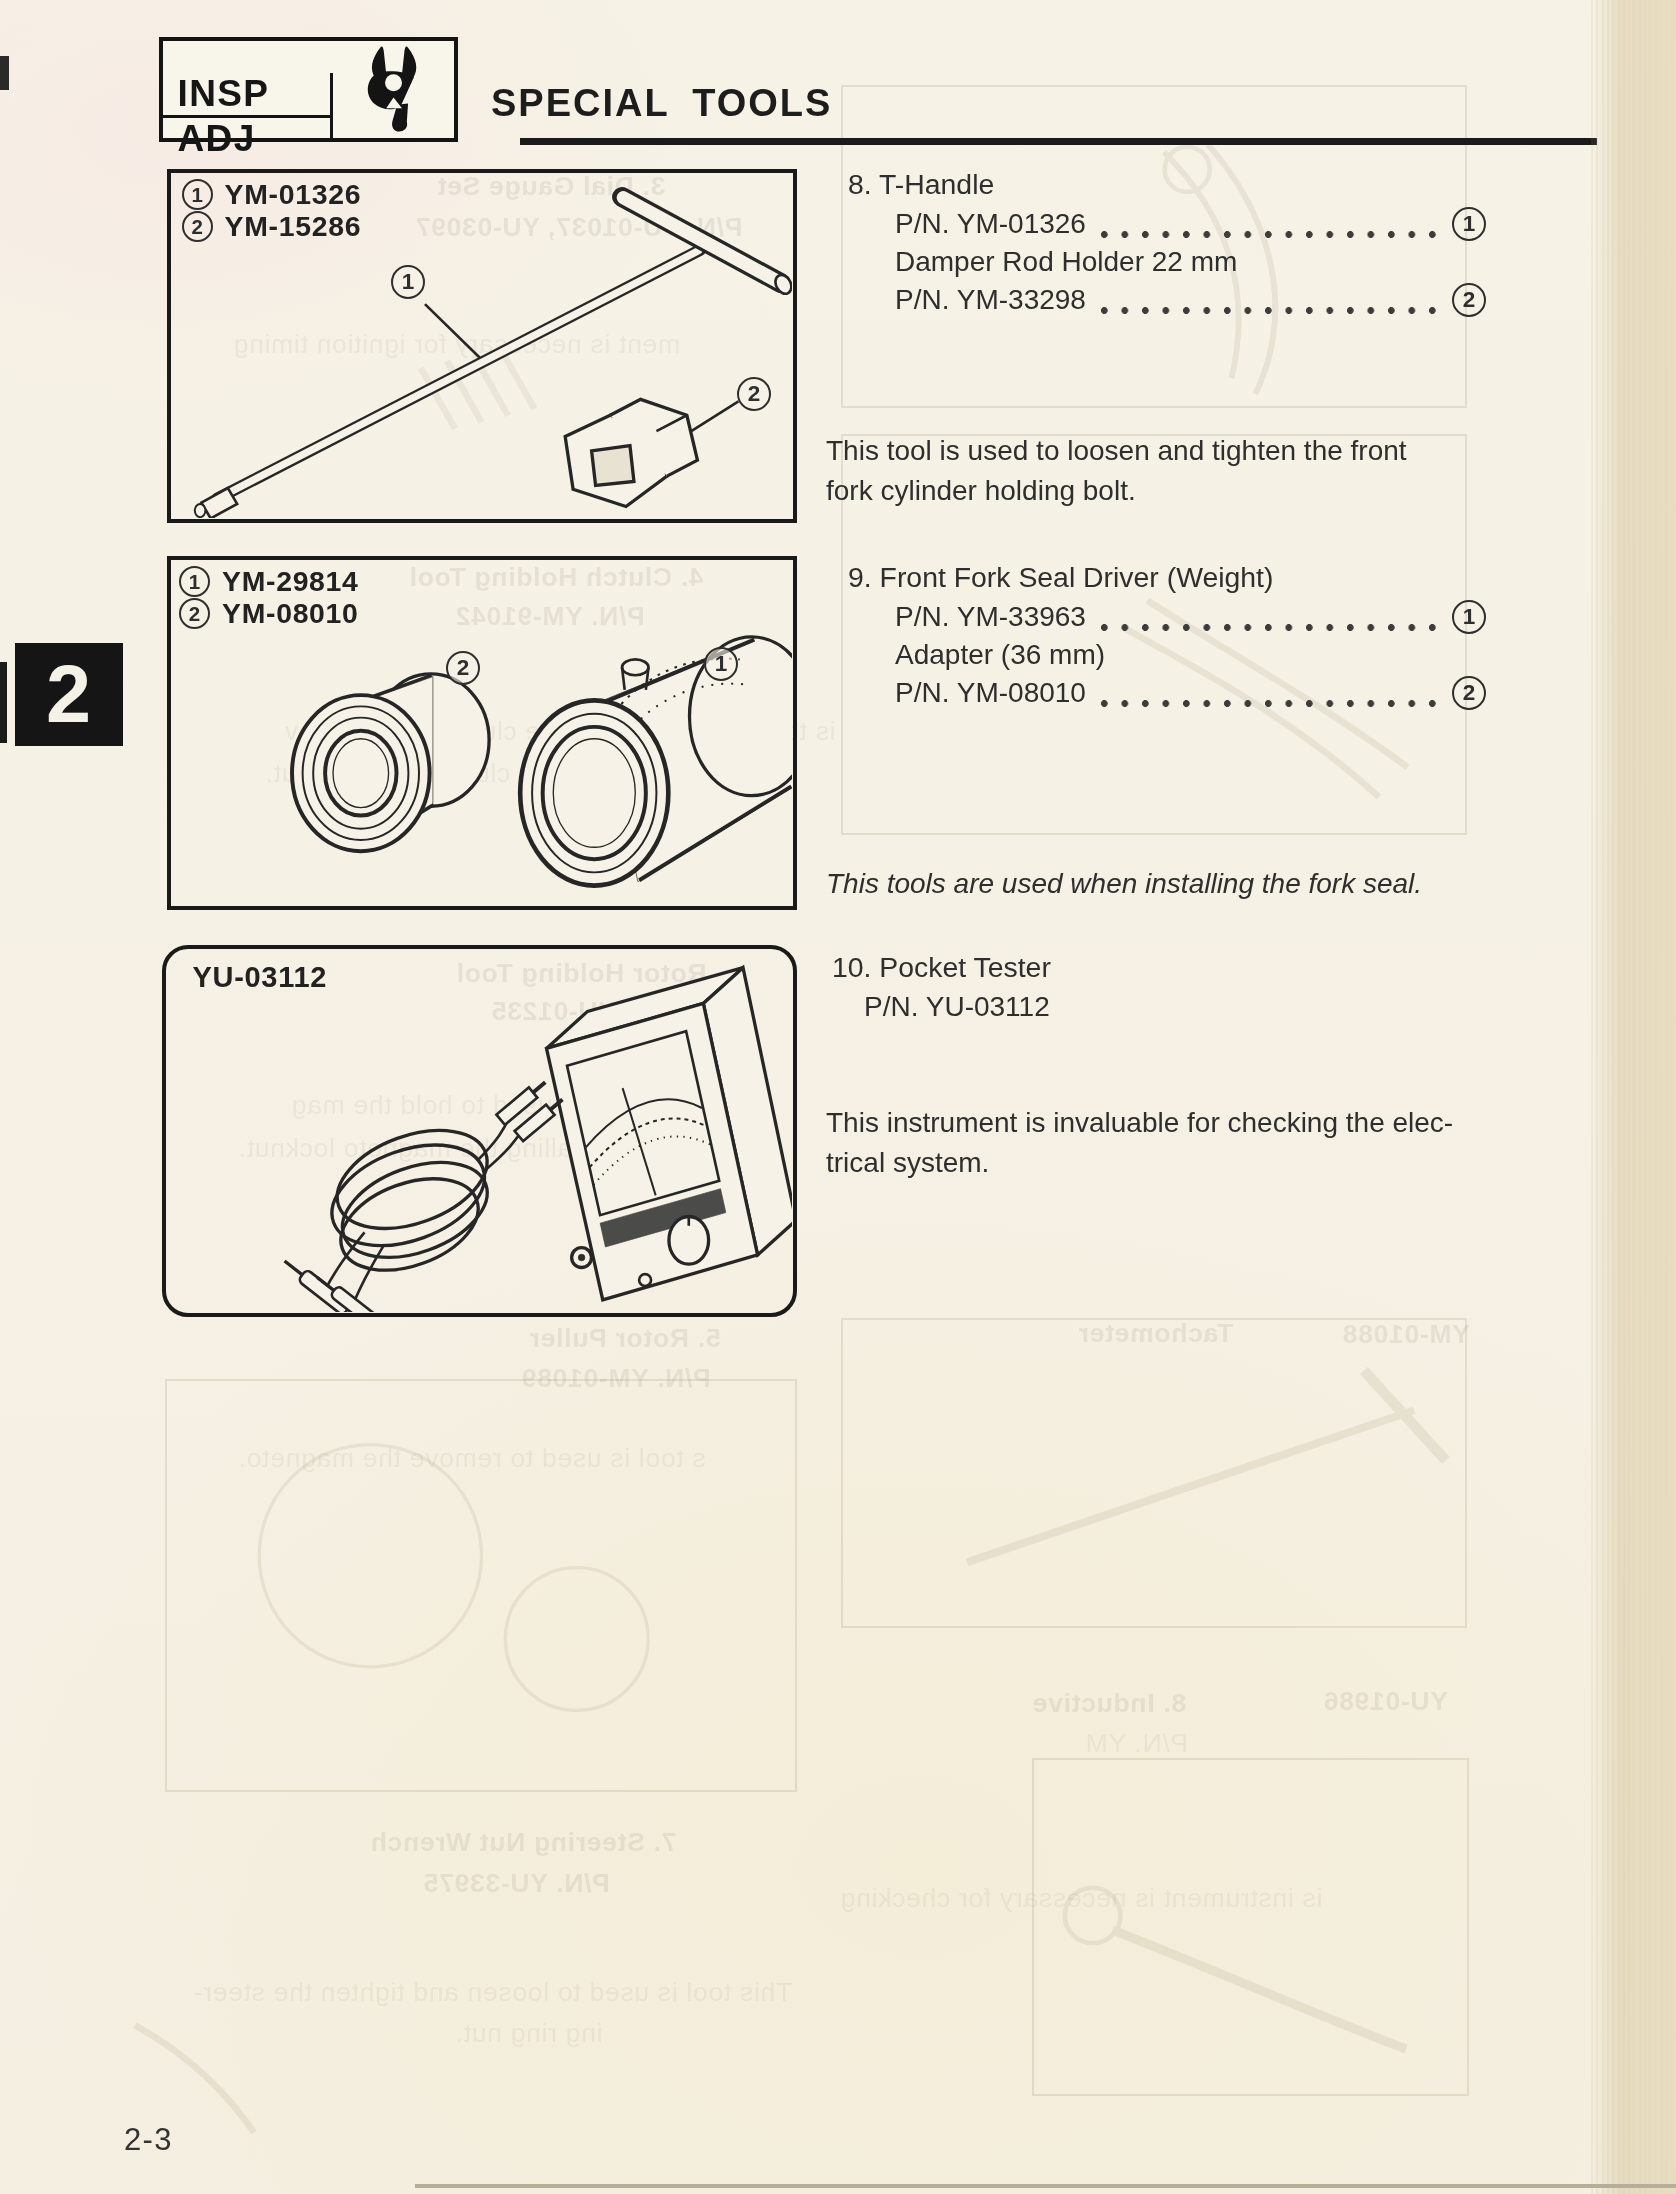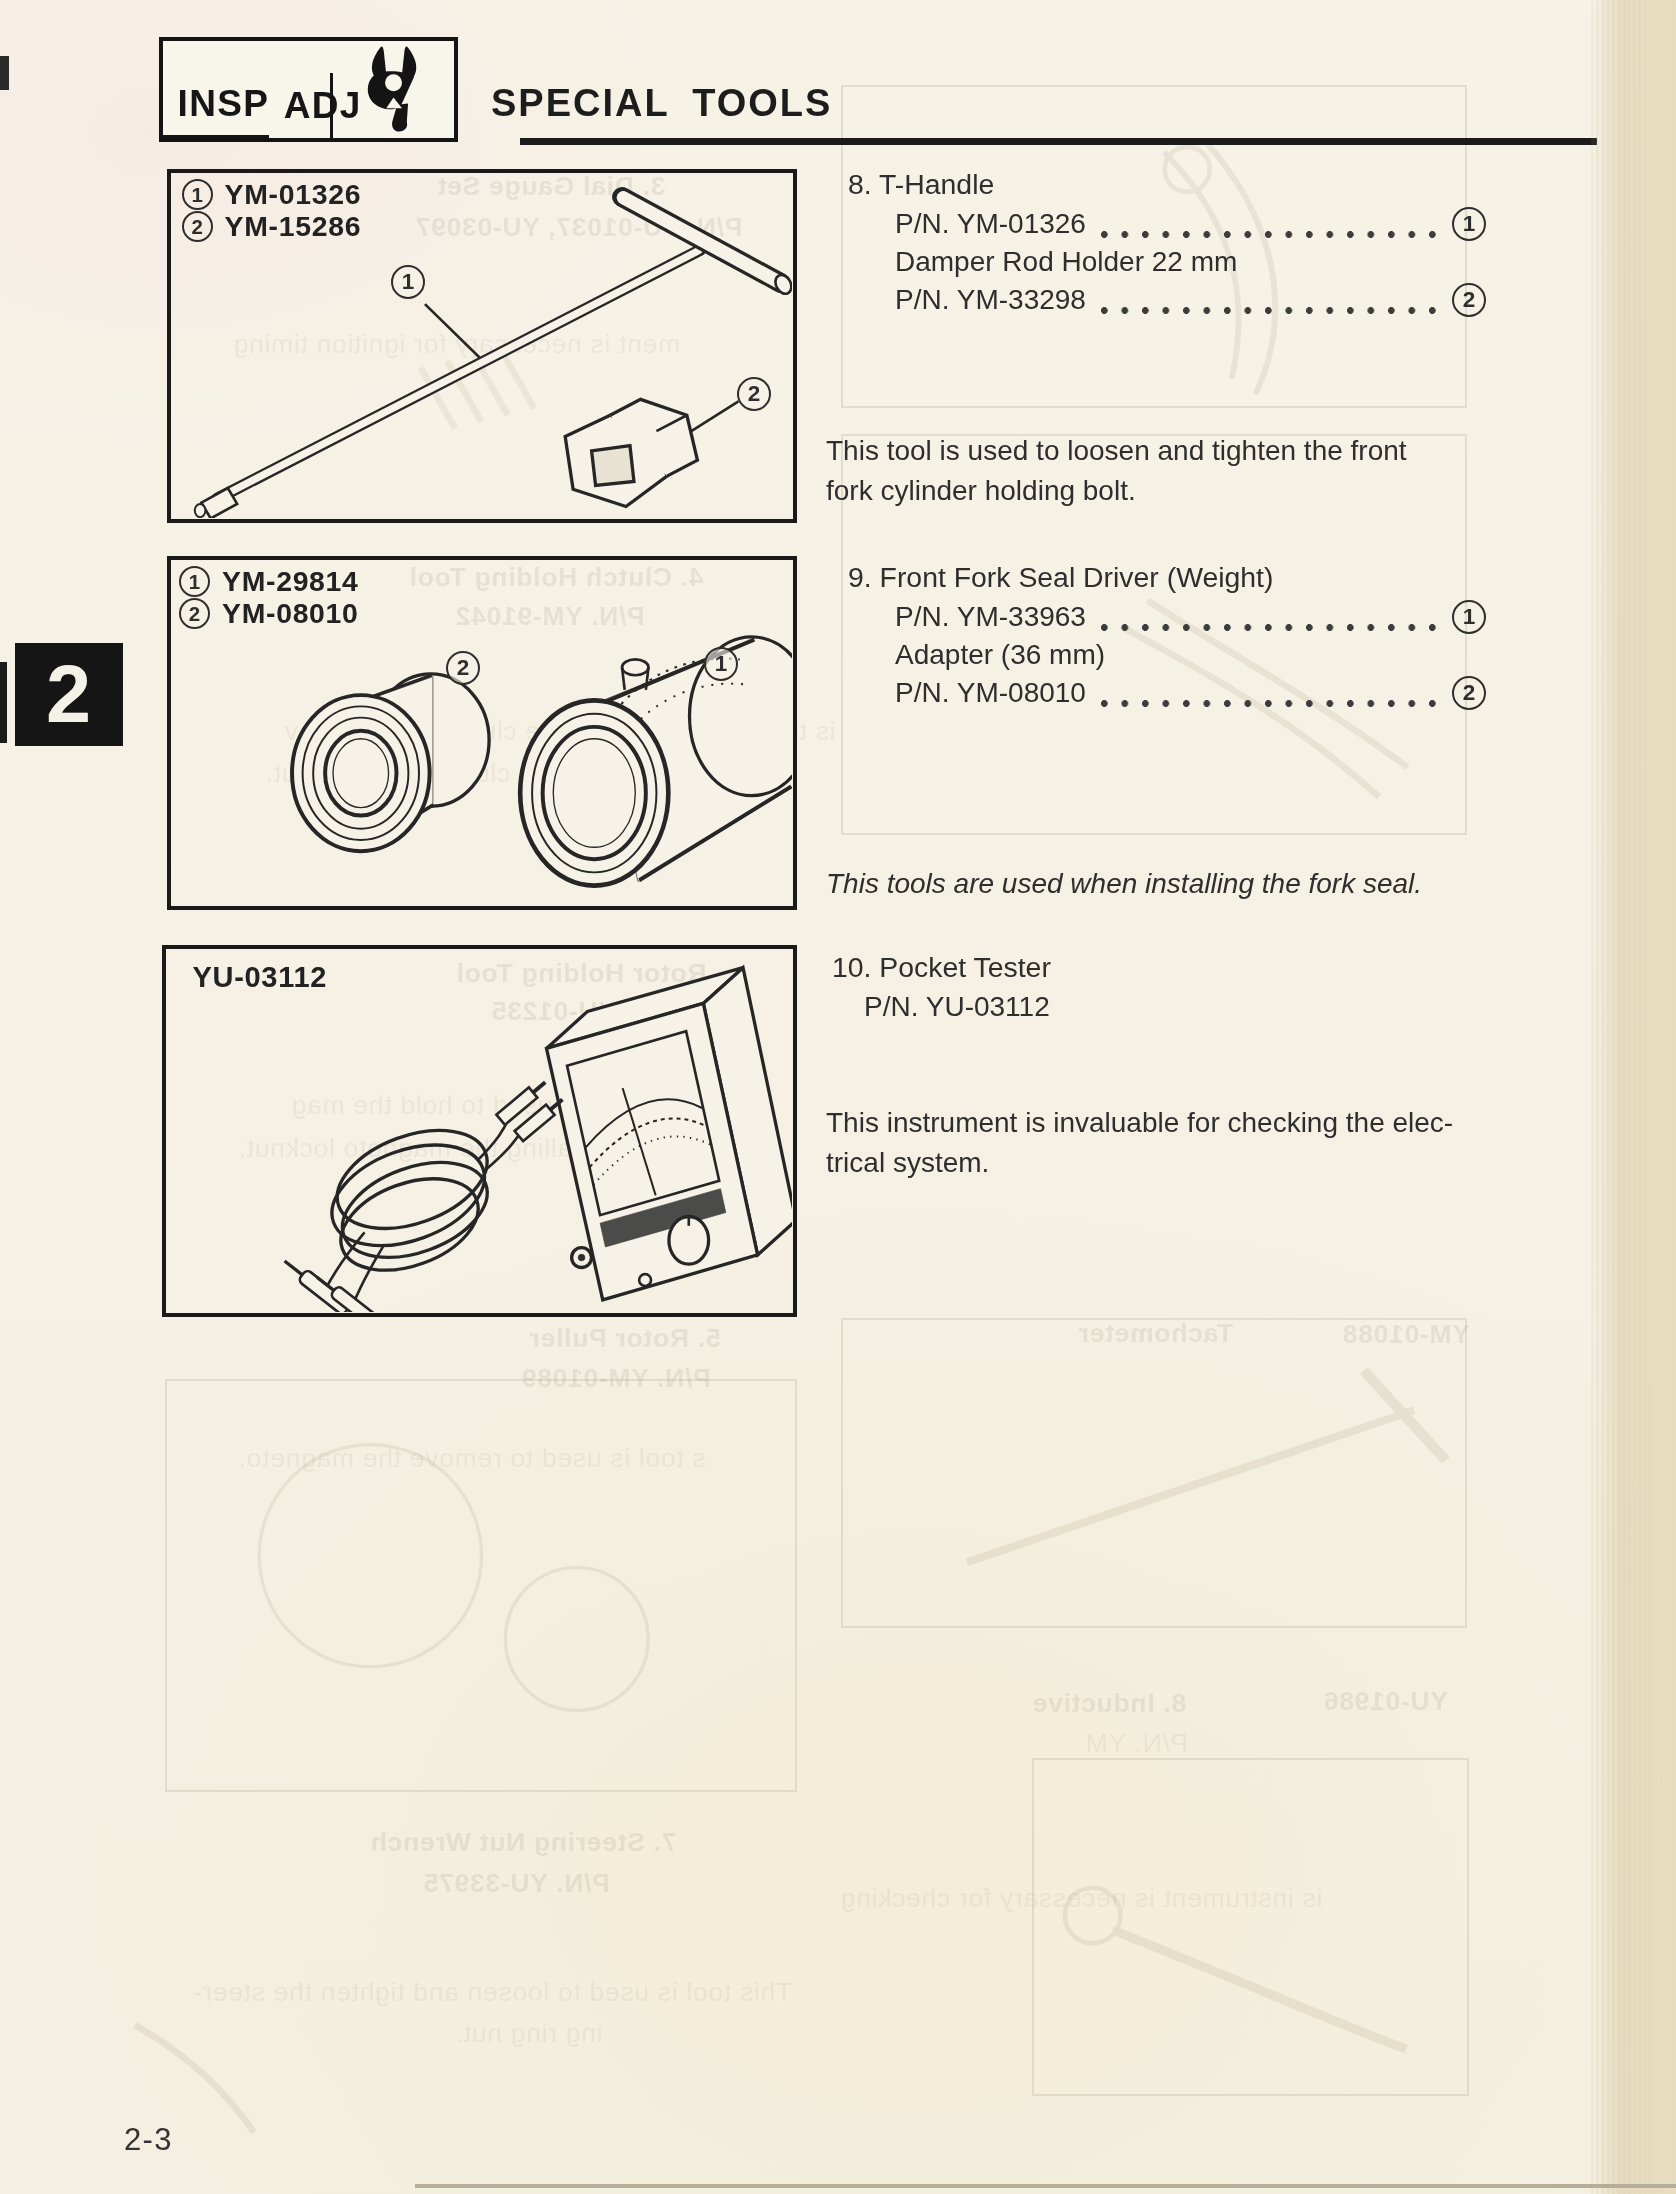--- a/index.html
+++ b/index.html
@@ -5,21 +5,21 @@
   html,body{margin:0;padding:0;background:#cfcabc;}
   .page{position:relative;width:1676px;height:2194px;overflow:hidden;
     font-family:"Liberation Sans","DejaVu Sans",sans-serif;color:#2b2b2b;
     background:
       radial-gradient(ellipse 860px 529px at 10% 6%, rgba(247,231,227,.6), rgba(0,0,0,0) 60%),
       radial-gradient(ellipse 1455px 1058px at 55% 85%, rgba(243,234,206,.5), rgba(0,0,0,0) 65%),
       linear-gradient(#f6f2e6,#f4efe1);}
   .abs{position:absolute;}
   
   .badge{position:absolute;left:159px;top:37px;width:299px;height:105px;border:4.6px solid #141414;background:#f8f5eb;display:flex;box-sizing:border-box;}
-  .badge-left{width:167px;border-right:3.3px solid #141414;display:flex;flex-direction:row;margin-top:32px;}
+  .badge-left{width:167px;border-right:3.3px solid #141414;display:flex;flex-direction:column;margin-top:32px;}
   .badge-cell{flex:1;display:flex;align-items:center;padding-left:14.6px;font-size:37px;font-weight:bold;letter-spacing:1.3px;color:#161616;}
   .badge-cell.top{border-bottom:3.3px solid #141414;}
   .badge-right{flex:1;display:flex;align-items:center;justify-content:center;}
   .title{position:absolute;left:491px;top:82px;font-size:38px;font-weight:bold;letter-spacing:2px;word-spacing:10.6px;color:#1d1d1d;}
   .title-rule{position:absolute;left:520px;top:138px;width:1077px;height:7.3px;background:#1b1b1b;}
   
   .frame{position:absolute;border:4.6px solid #1a1a1a;box-sizing:border-box;}
   .frame-inner{position:relative;width:100%;height:100%;}
   .fig-label{position:absolute;display:flex;align-items:center;gap:12px;}
   .code{font-size:28.4px;font-weight:bold;color:#222;letter-spacing:0.7px;}
@@ -197,21 +197,21 @@
       </div>
       <div class="fig-label" style="left:8px;top:37px;">
         <span class="circ small">2</span>
         <span class="code">YM-08010</span>
       </div>
       <div class="circ callout" style="left:275px;top:91px;">2</div>
       <div class="circ callout" style="left:533px;top:87px;">1</div>
     </div>
   </div>
 
-  <div class="frame" style="left:162px;top:945px;width:635px;height:372px;">
+  <div class="frame" style="left:162px;top:945px;width:635px;height:372px;border-radius:26px;">
     <div class="frame-inner">
       <svg class="abs" style="left:0;top:0;" width="626" height="363" viewBox="0 0 946 548">
         <g stroke="#262626" fill="none">
           <path d="M575,150 L637,94 L872,28 L812,82 Z" fill="#f6f2e7" stroke-width="5"></path>
           <path d="M812,82 L872,28 L952,410 L894,462 Z" fill="#f6f2e7" stroke-width="5"></path>
           <path d="M575,150 L812,82 L894,462 L660,530 Z" fill="#f6f2e7" stroke-width="5"></path>
           <path d="M606,176 L786,124 L836,350 L656,402 Z" stroke-width="4"></path>
           <path d="M634,300 Q724,196 810,240" stroke-width="3"></path>
           <path d="M640,330 Q730,226 818,268" stroke-width="3" stroke-dasharray="6,6"></path>
           <path d="M646,356 Q736,252 824,296" stroke-width="3" stroke-dasharray="2,8"></path>

